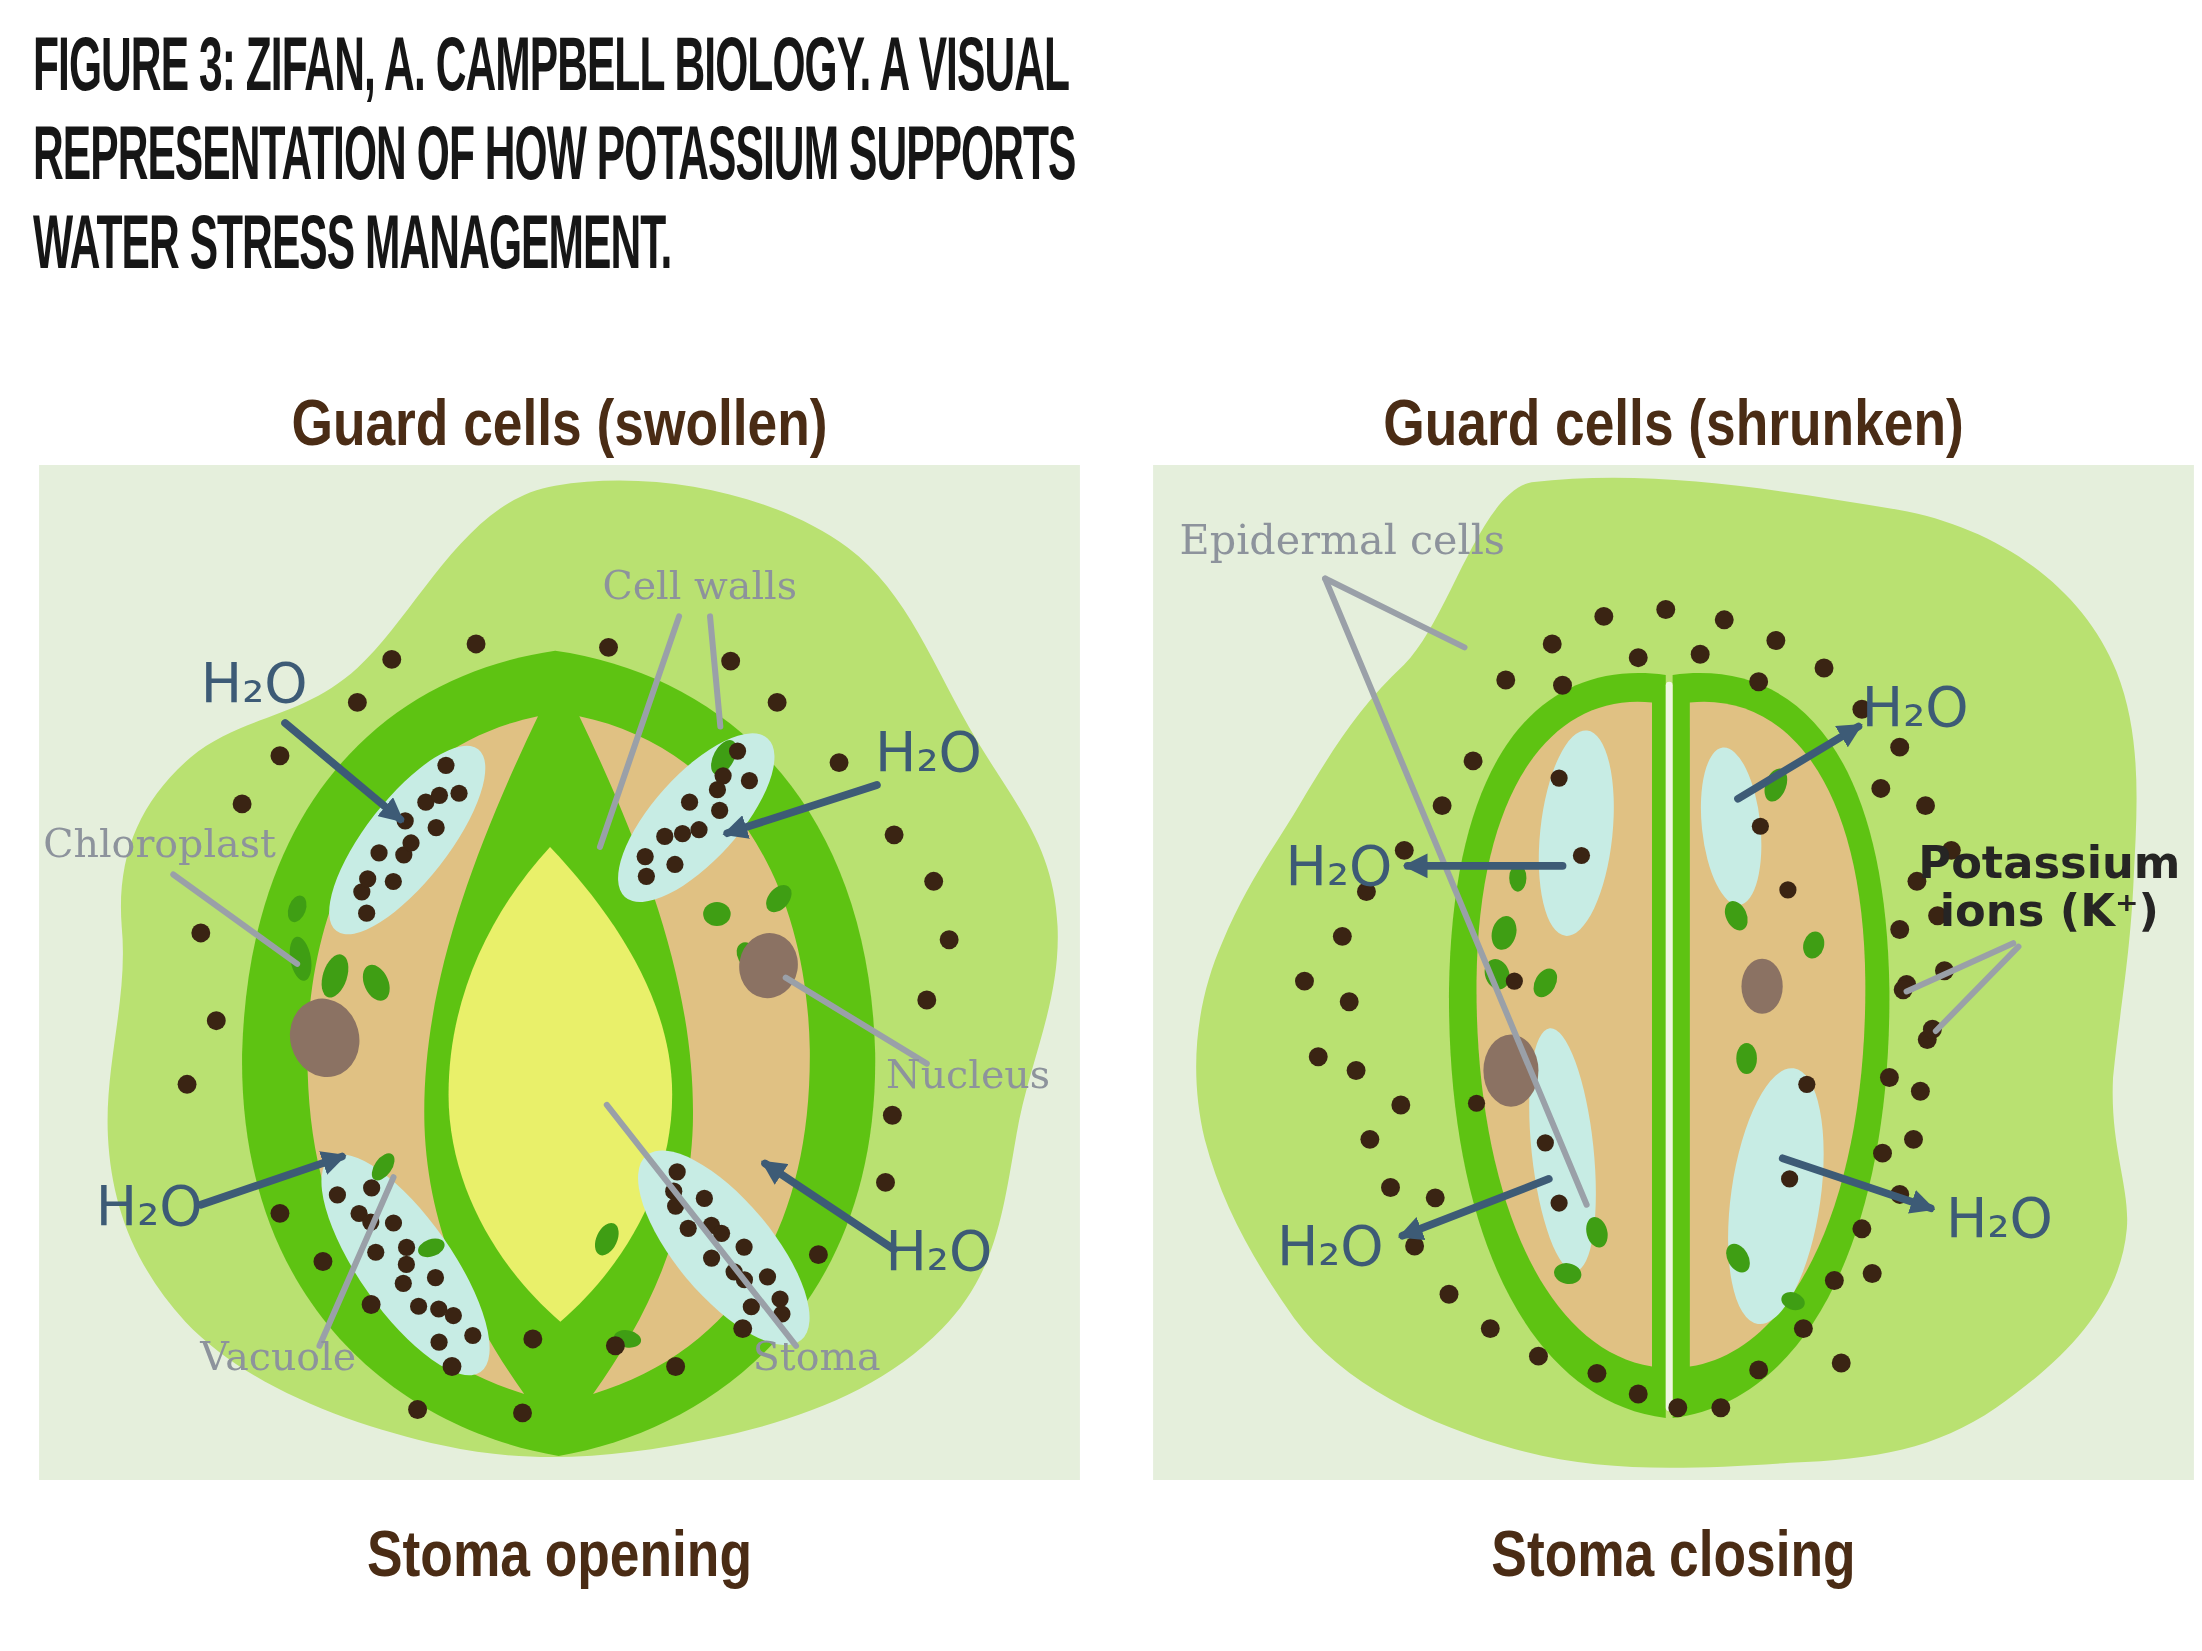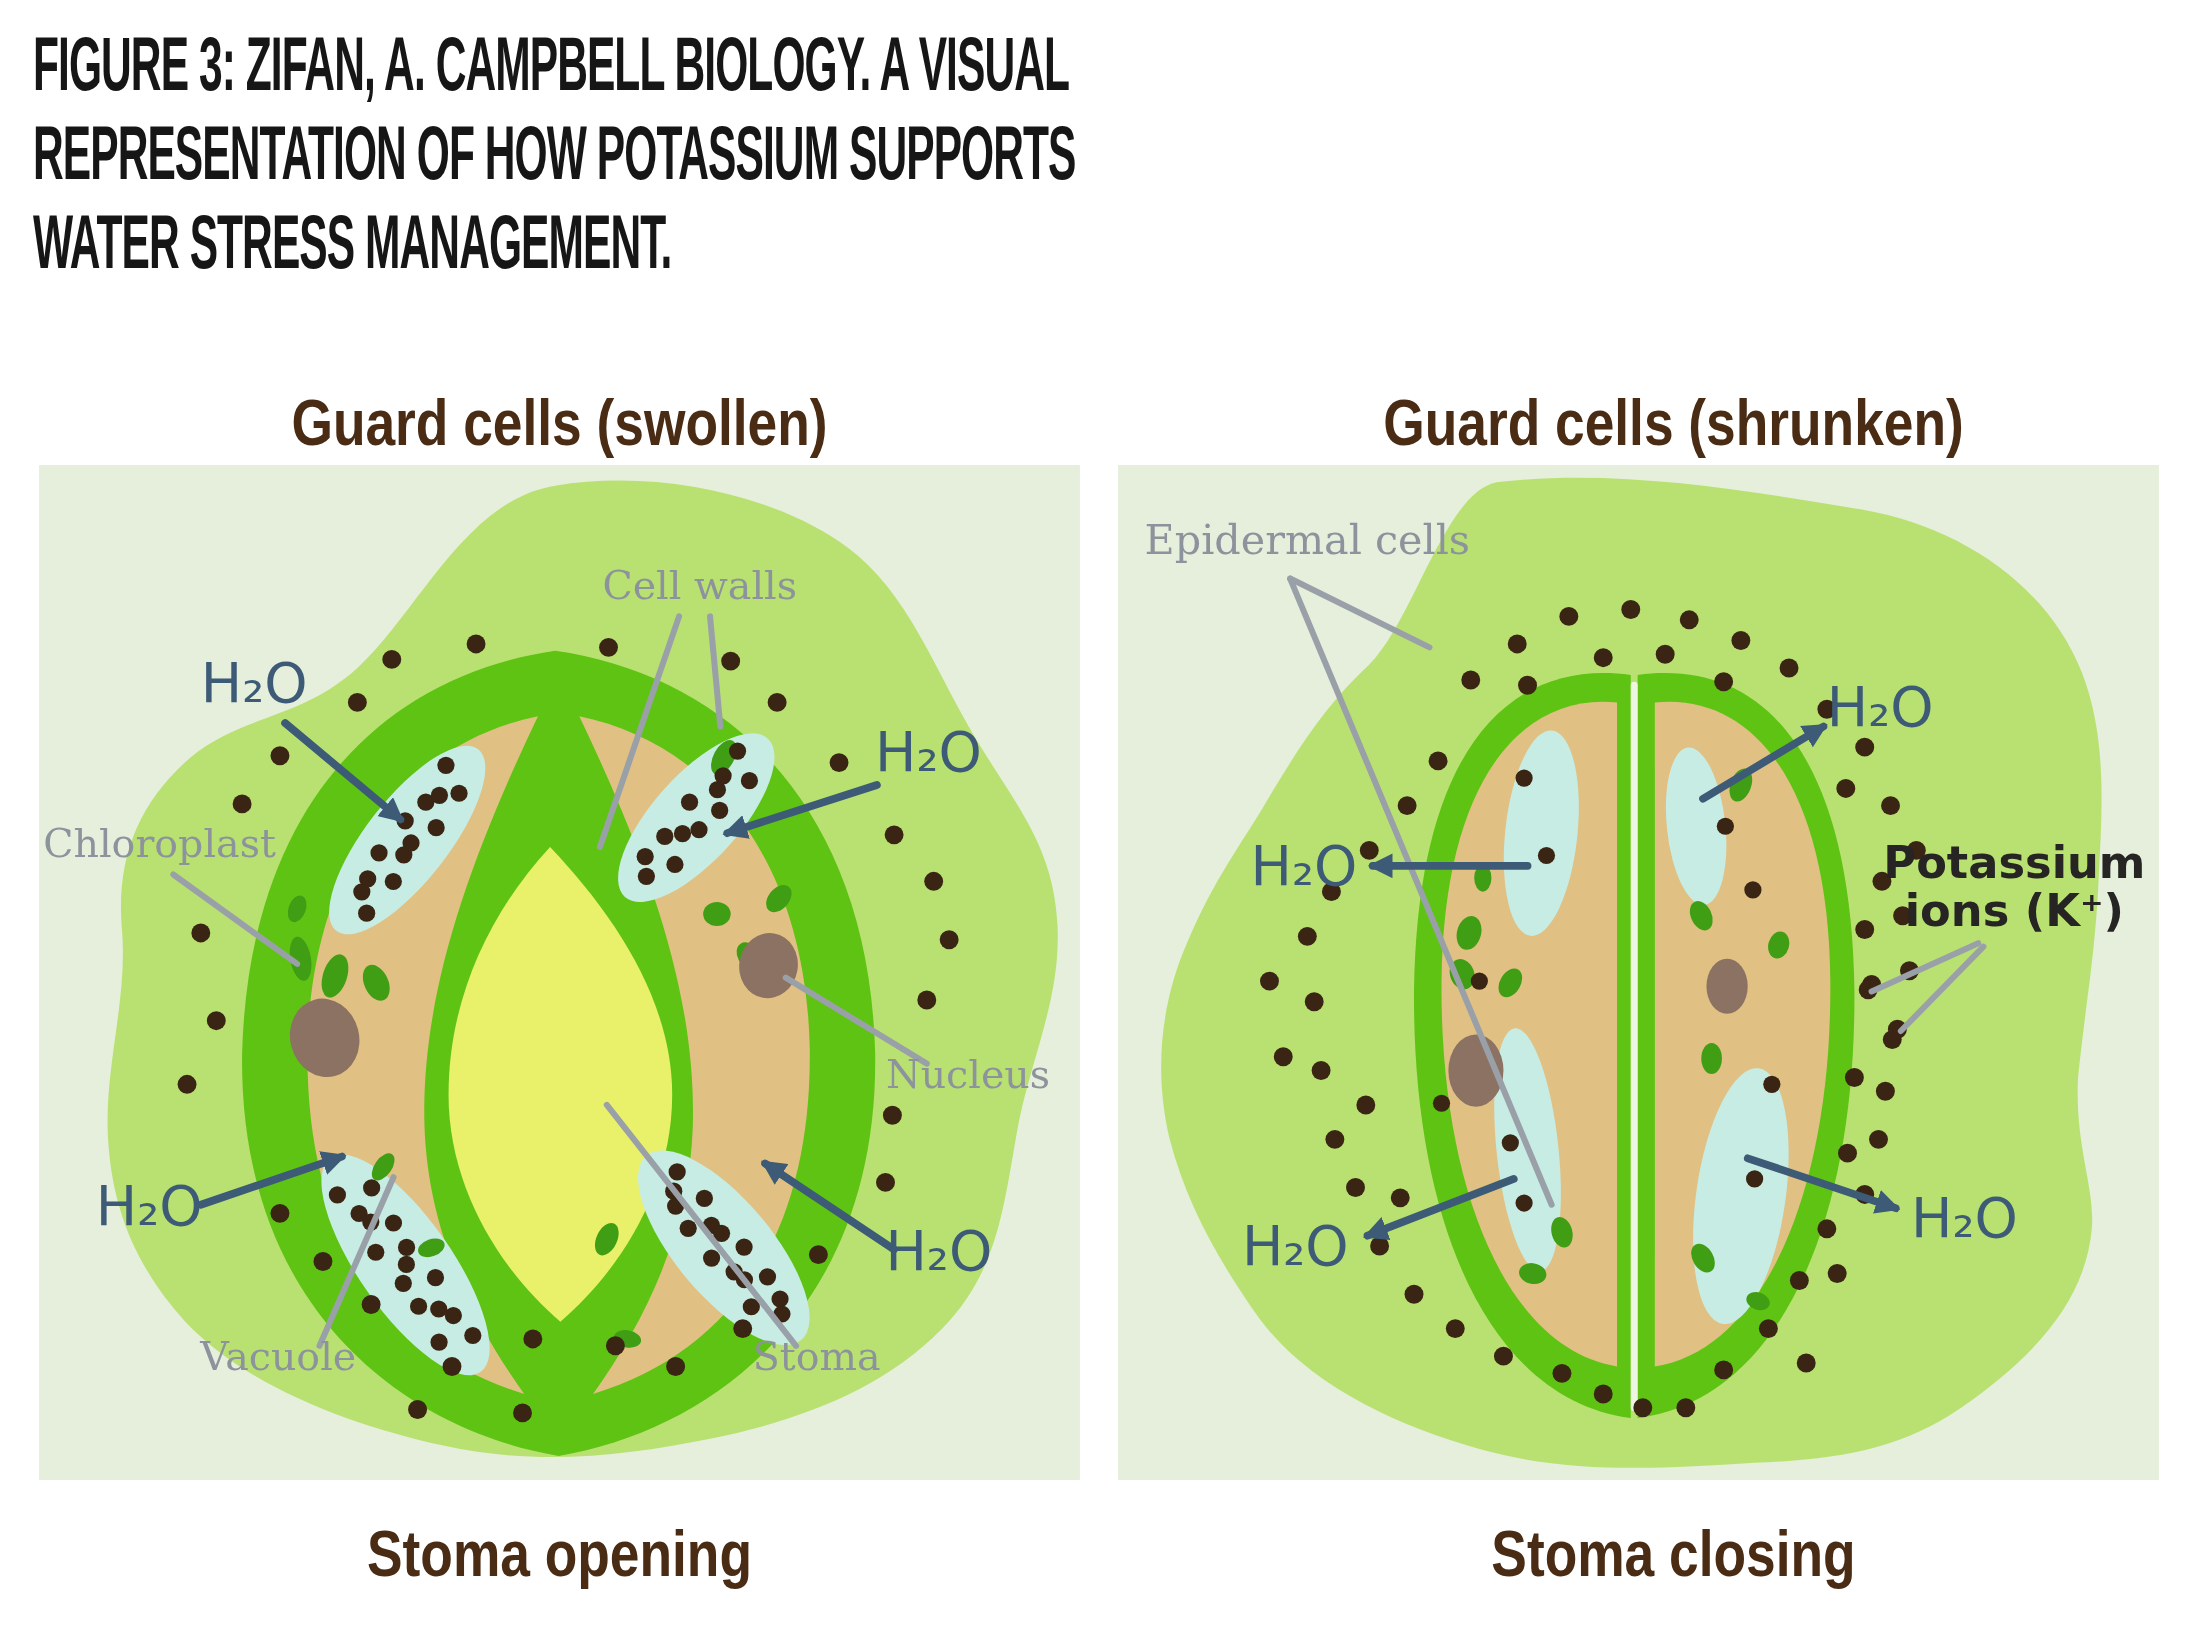--- a/index.html
+++ b/index.html
@@ -9,21 +9,21 @@
          font-size:76px;line-height:89px;letter-spacing:-1.7px;
          transform:scaleX(0.56);transform-origin:left top;white-space:nowrap;}
   .panel-heading{position:absolute;width:1041px;text-align:center;color:#4a2c15;
          font-weight:bold;font-size:65px;transform:scaleX(0.82);transform-origin:center top;
          top:385px;white-space:nowrap;}
   .panel-caption{position:absolute;width:1041px;text-align:center;color:#4a2c15;
          font-weight:bold;font-size:65px;transform:scaleX(0.82);transform-origin:center top;
          top:1516px;white-space:nowrap;}
   .panel{position:absolute;top:465px;width:1041px;height:1015px;}
   #left-panel{left:39px;}
-  #right-panel{left:1118px;}
+  #right-panel{left:1153px;}
   svg{display:block;}
   .glabel{font-family:"DejaVu Serif", serif;font-size:23px;fill:#8d939c;}
   .glabel-sm{font-family:"DejaVu Serif", serif;font-size:24px;fill:#8d939c;}
   .h2o{font-family:"DejaVu Sans", sans-serif;font-size:32px;fill:#3d5b76;}
   .klabel{font-family:"DejaVu Sans", sans-serif;font-size:26px;font-weight:bold;fill:#262524;}
   .gline{stroke:#9aa0a8;stroke-width:3.5;fill:none;stroke-linecap:round;}
   .arrow{stroke:#3d5b76;stroke-width:4.5;fill:none;stroke-linecap:round;}
 </style>
 </head>
 <body>

